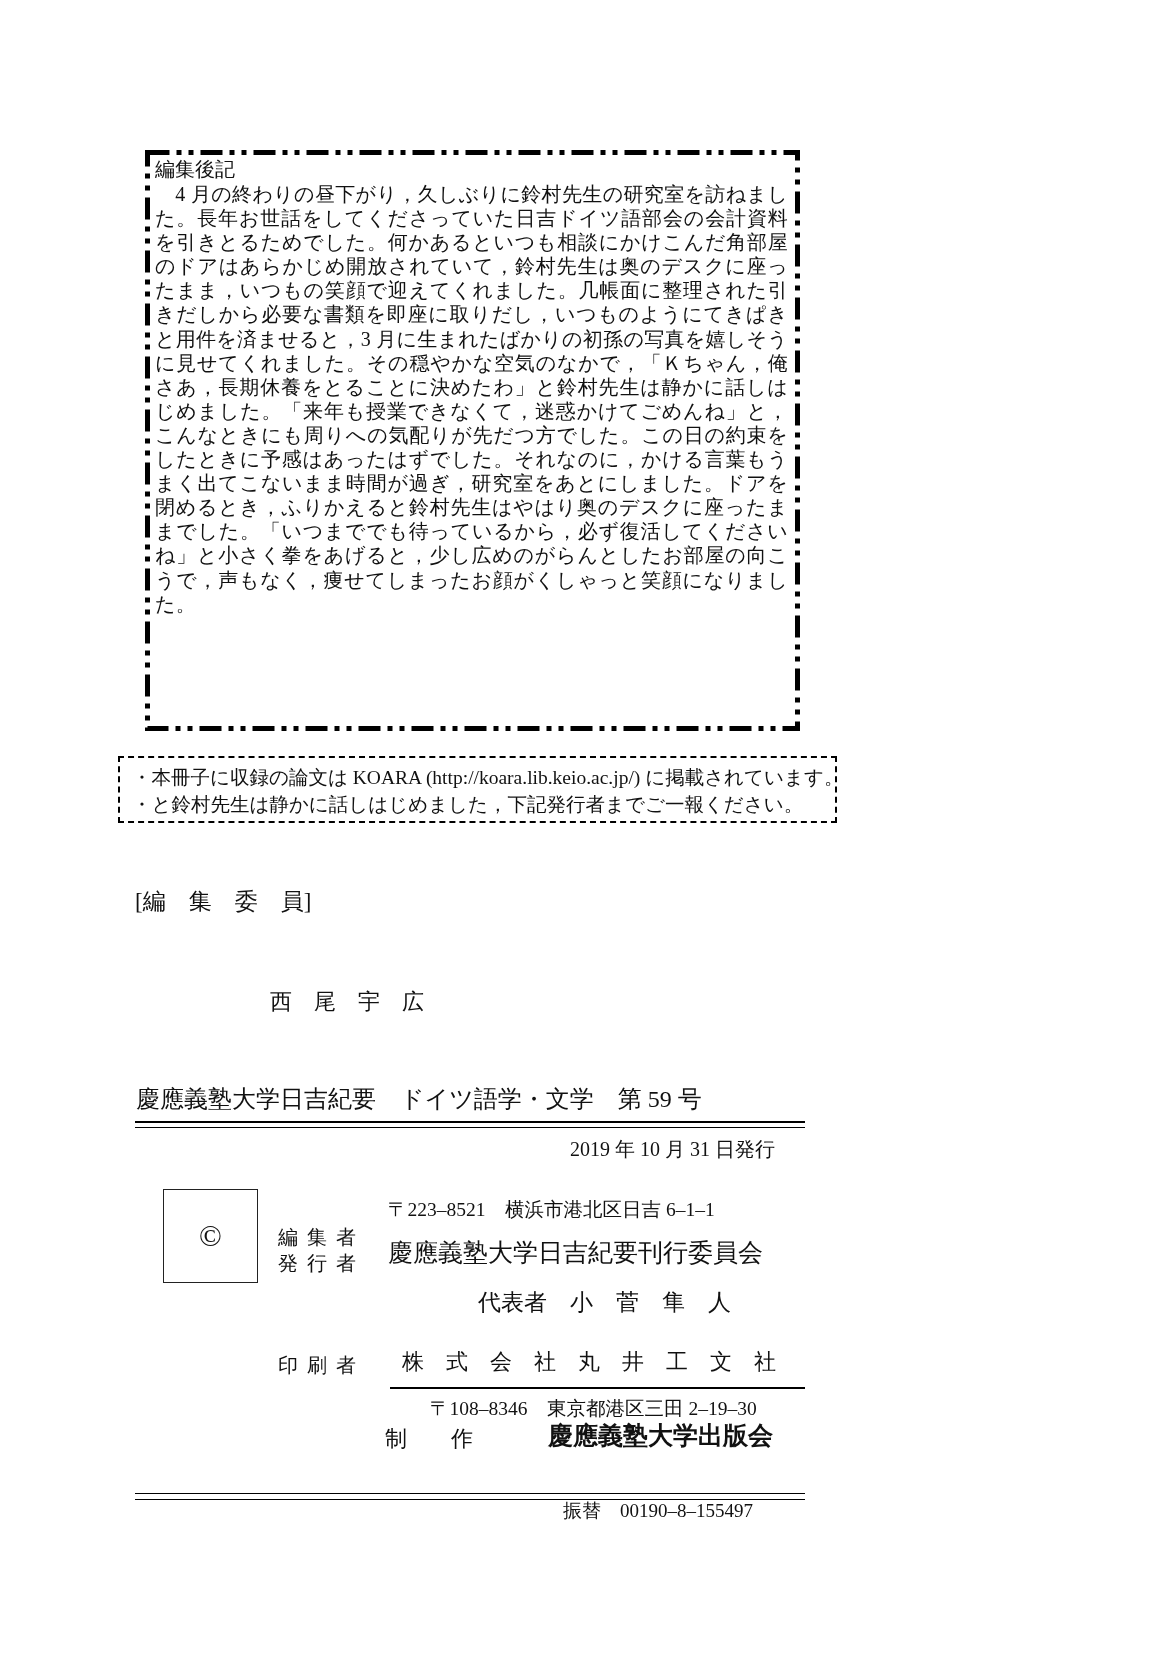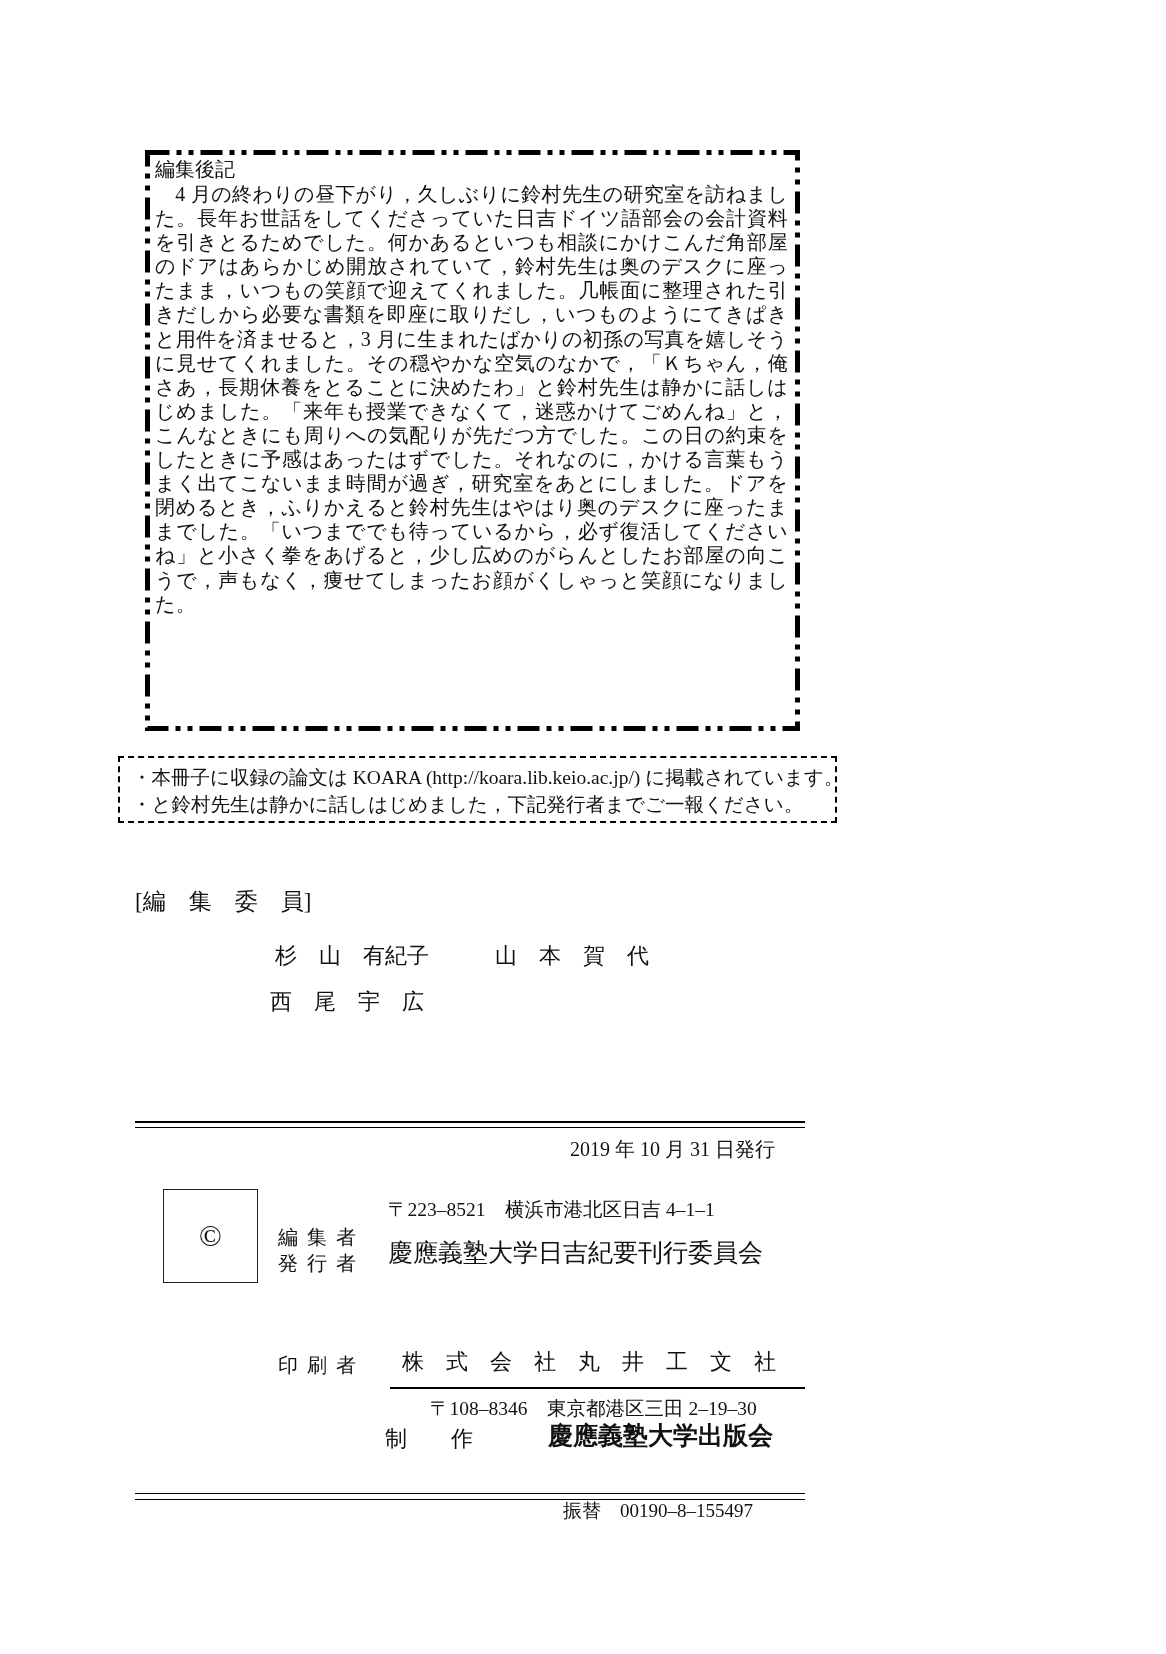--- a/index.html
+++ b/index.html
@@ -86,38 +86,39 @@
       <p class="postscript-par">　4 月の終わりの昼下がり，久しぶりに鈴村先生の研究室を訪ねました。長年お世話をしてくださっていた日吉ドイツ語部会の会計資料を引きとるためでした。何かあるといつも相談にかけこんだ角部屋のドアはあらかじめ開放されていて，鈴村先生は奥のデスクに座ったまま，いつもの笑顔で迎えてくれました。几帳面に整理された引きだしから必要な書類を即座に取りだし，いつものようにてきぱきと用件を済ませると，3 月に生まれたばかりの初孫の写真を嬉しそうに見せてくれました。その穏やかな空気のなかで，「Ｋちゃん，俺さあ，長期休養をとることに決めたわ」と鈴村先生は静かに話しはじめました。「来年も授業できなくて，迷惑かけてごめんね」と，こんなときにも周りへの気配りが先だつ方でした。この日の約束をしたときに予感はあったはずでした。それなのに，かける言葉もうまく出てこないまま時間が過ぎ，研究室をあとにしました。ドアを閉めるとき，ふりかえると鈴村先生はやはり奥のデスクに座ったままでした。「いつまででも待っているから，必ず復活してくださいね」と小さく拳をあげると，少し広めのがらんとしたお部屋の向こうで，声もなく，痩せてしまったお顔がくしゃっと笑顔になりました。</p>
     </div>
   </div>
 
   <div class="notice-box">
     <div class="notice-line">・本冊子に収録の論文は KOARA (http://koara.lib.keio.ac.jp/) に掲載されています。</div>
     <div class="notice-line">・と鈴村先生は静かに話しはじめました，下記発行者までご一報ください。</div>
   </div>
 
   <div class="committee-heading">[編　集　委　員]</div>
-  <div class="editor-row1">杉　山　有紀子　　　山　本　賀　代</div>
   <div class="editor-row2">西　尾　宇　広</div>
 
+  <div class="journal-title">慶應義塾大学日吉紀要　ドイツ語学・文学　第 59 号</div>
   <div class="title-rule"></div>
   <div class="issue-date">2019 年 10 月 31 日発行</div>
 
   <div class="copyright-box">
     <span>©</span>
   </div>
 
-  <div class="address1">〒223–8521　横浜市港北区日吉 4–1–1</div>
+  <div class="address1">〒223–8521　横浜市港北区日吉 6–1–1</div>
 
   <div class="editor-labels">
     <div>編集者</div>
     <div>発行者</div>
   </div>
 
   <div class="publisher-name">慶應義塾大学日吉紀要刊行委員会</div>
+  <div class="representative">代表者　小　菅　隼　人</div>
 
   <div class="printer-label">印刷者</div>
   <div class="printer-name">株　式　会　社　丸　井　工　文　社</div>
   <div class="printer-rule"></div>
 
   <div class="address2">〒108–8346　東京都港区三田 2–19–30</div>
 
   <div class="production-label">制　　作</div>
   <div class="production-name">慶應義塾大学出版会</div>
 

